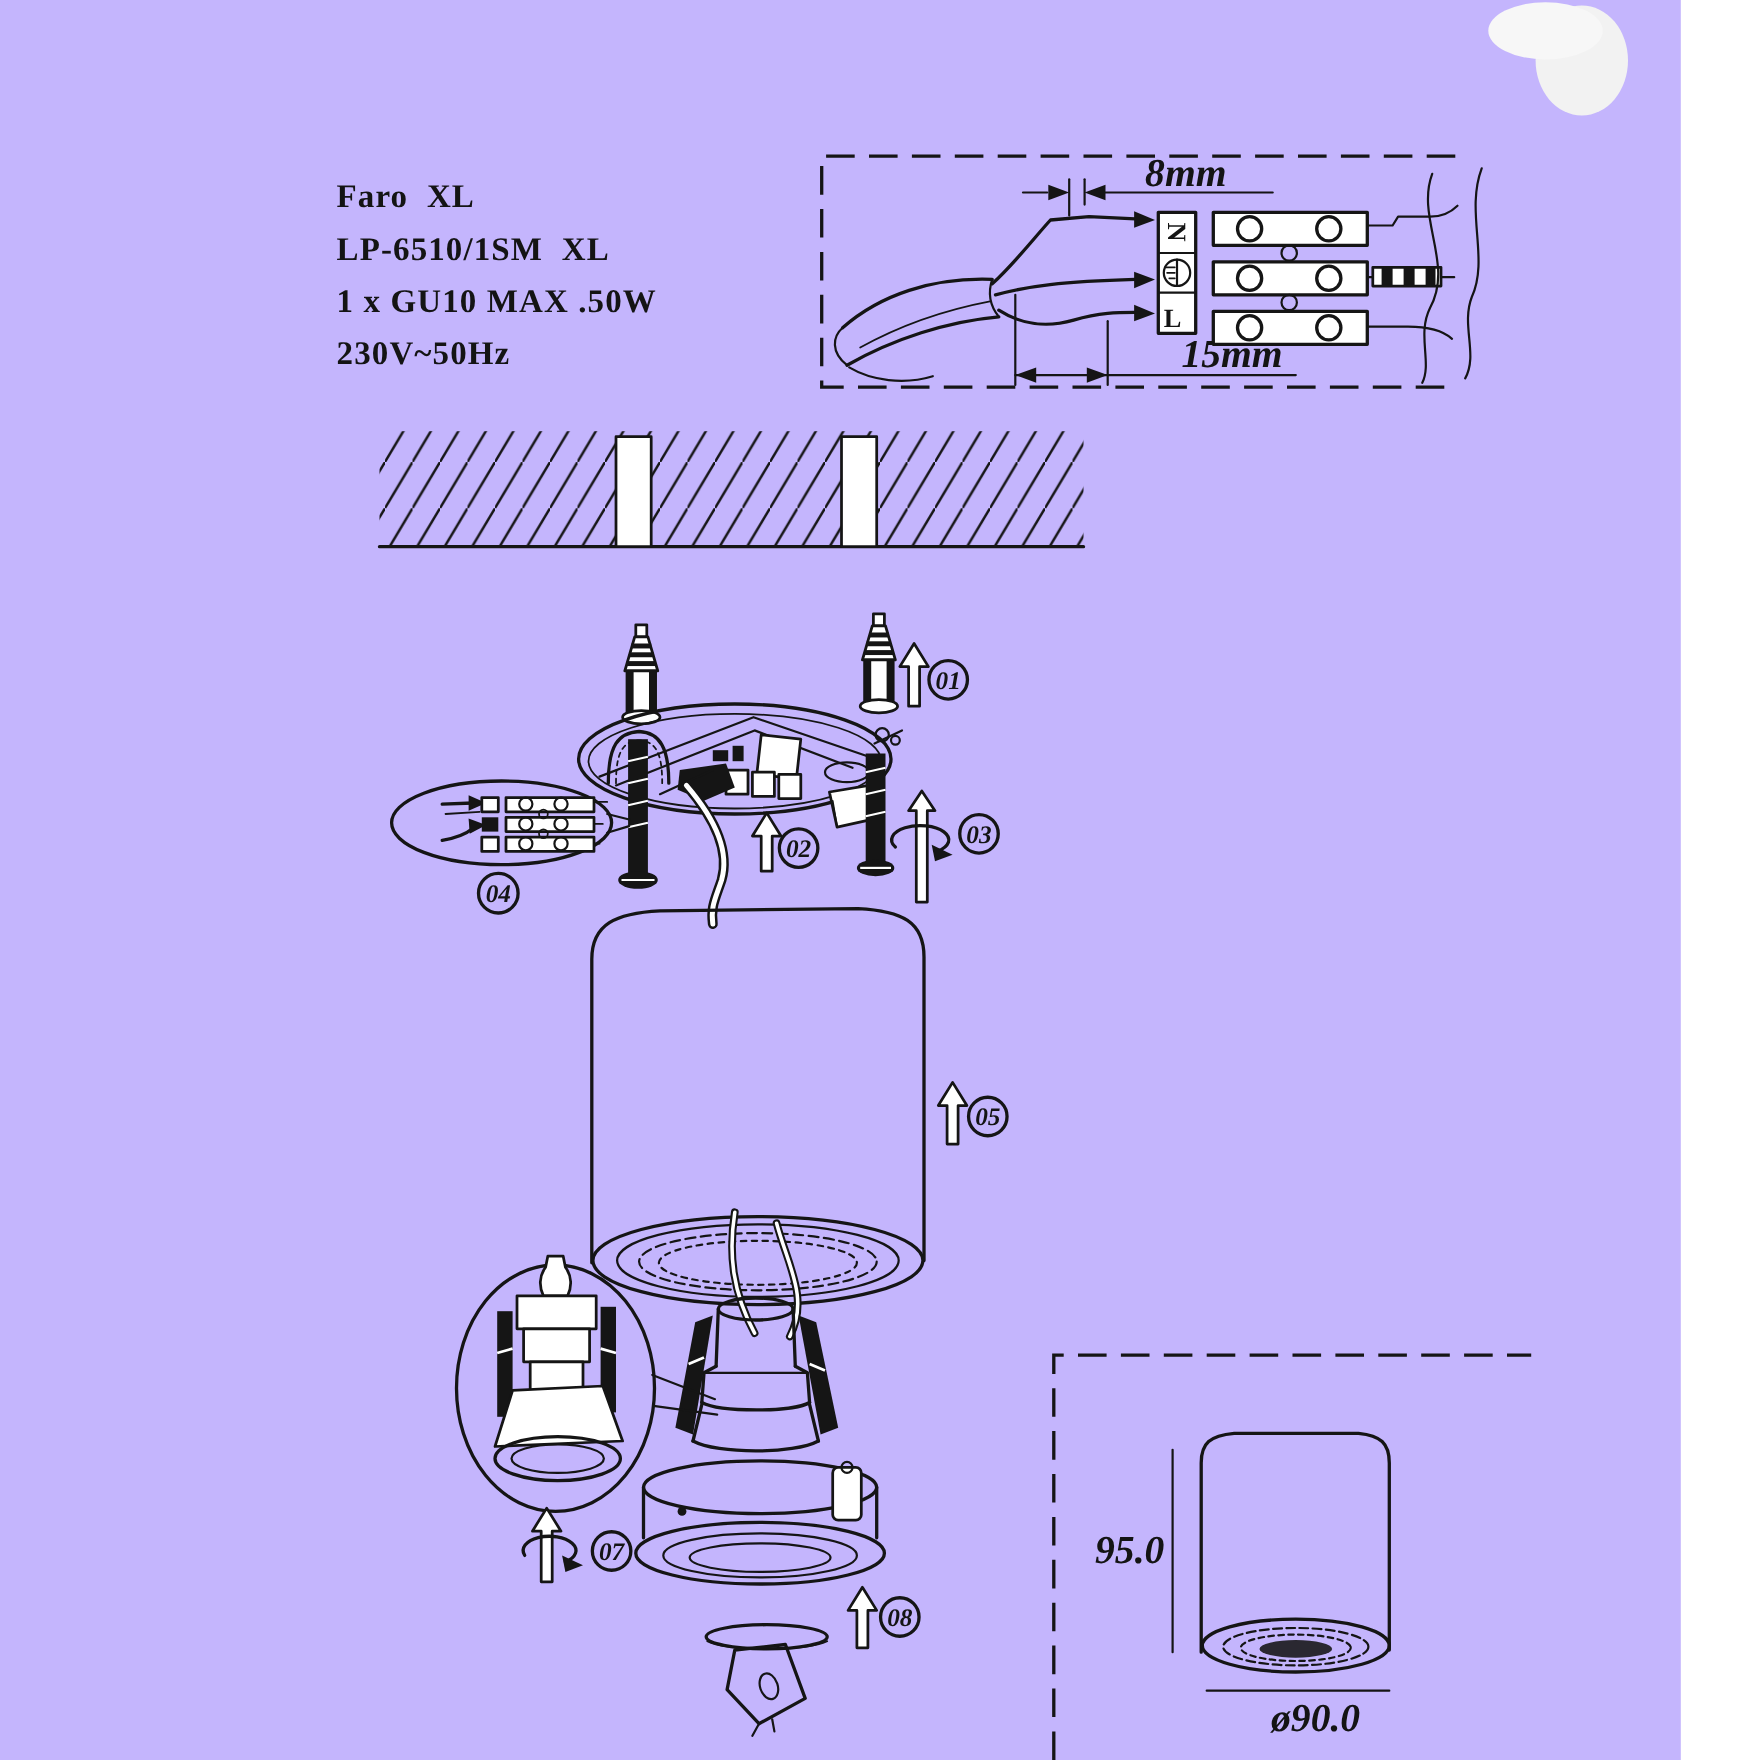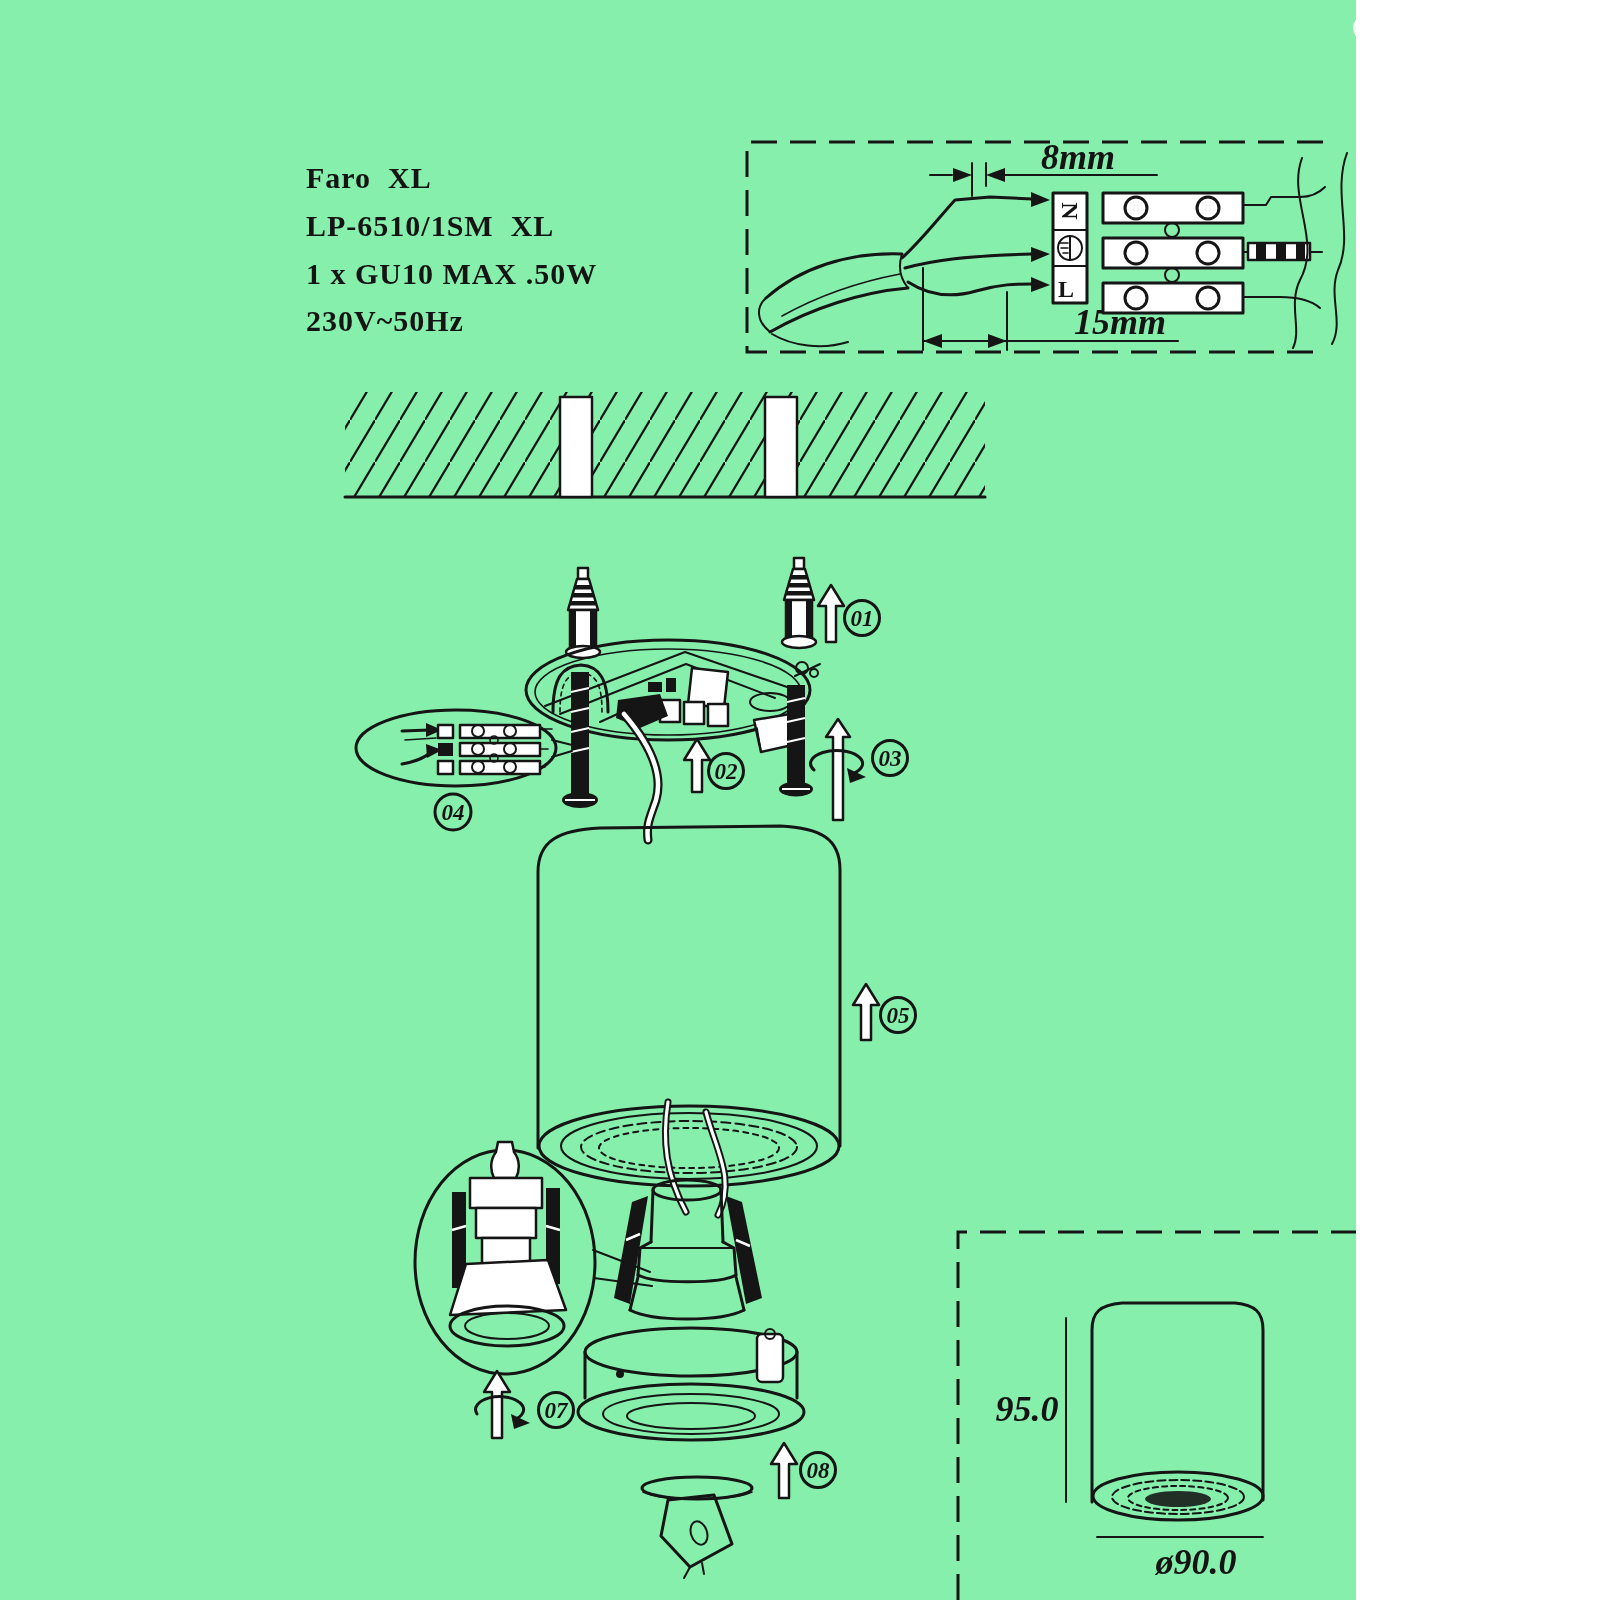--- a/index.html
+++ b/index.html
@@ -1,16 +1,16 @@
 <!DOCTYPE html>
 <html><head>
 <meta charset="utf-8">
 <style>
   html,body{margin:0;padding:0;background:#ffffff;}
-  .page{position:relative;width:1356px;height:1600px;background:#86efac;overflow:hidden;}
+  .page{position:relative;width:1528px;height:1600px;background:#c4b5fd;overflow:hidden;}
   svg{position:absolute;inset:0;}
   svg text{white-space:pre;fill:#141414;}
   .ln{fill:none;stroke:#151515;stroke-width:3;stroke-linecap:round;stroke-linejoin:round;}
   .ln2{fill:none;stroke:#151515;stroke-width:2;stroke-linecap:round;stroke-linejoin:round;}
   .lnt{fill:none;stroke:#151515;stroke-width:1.6;stroke-linecap:round;}
   .dk{fill:#151515;stroke:none;}
   .wh{fill:#ffffff;stroke:#151515;stroke-width:2.5;stroke-linejoin:round;}
   .wh3{fill:#ffffff;stroke:#151515;stroke-width:3;stroke-linejoin:round;}
   .dash{fill:none;stroke:#151515;stroke-width:3;stroke-dasharray:26 13;stroke-linecap:butt;}
   .prod{font-family:"Liberation Serif","DejaVu Serif",serif;font-weight:bold;font-size:30px;letter-spacing:1px;}

